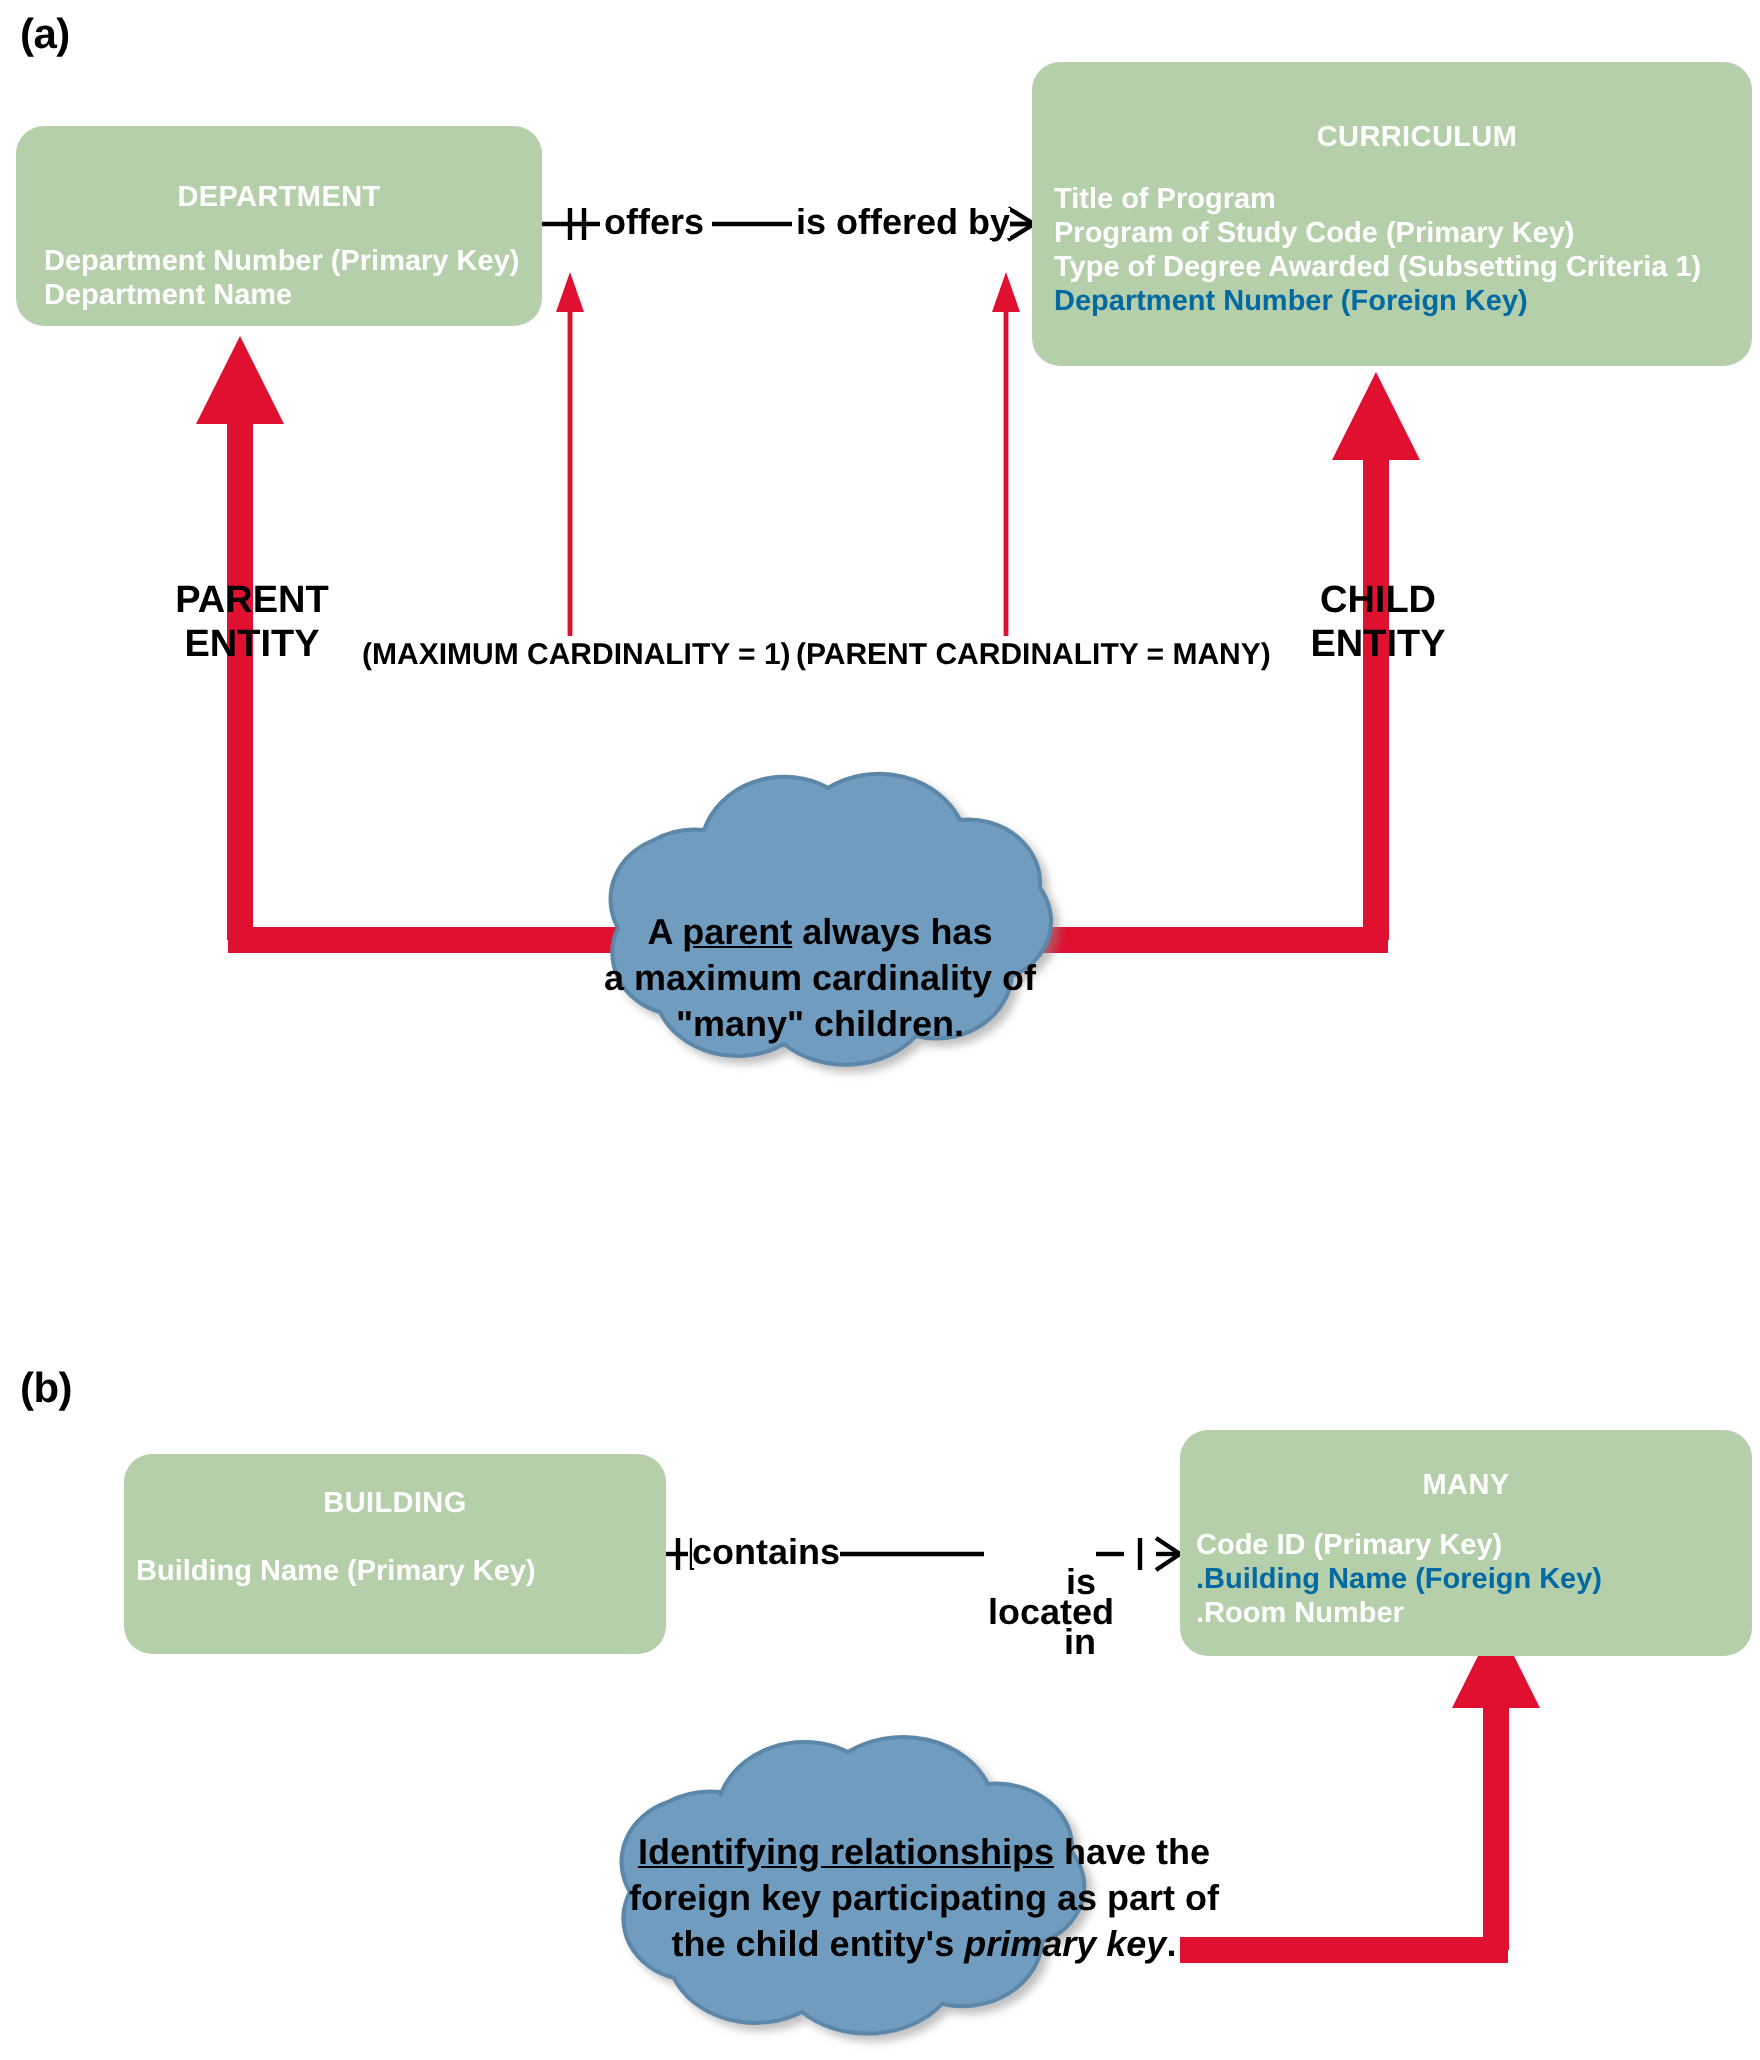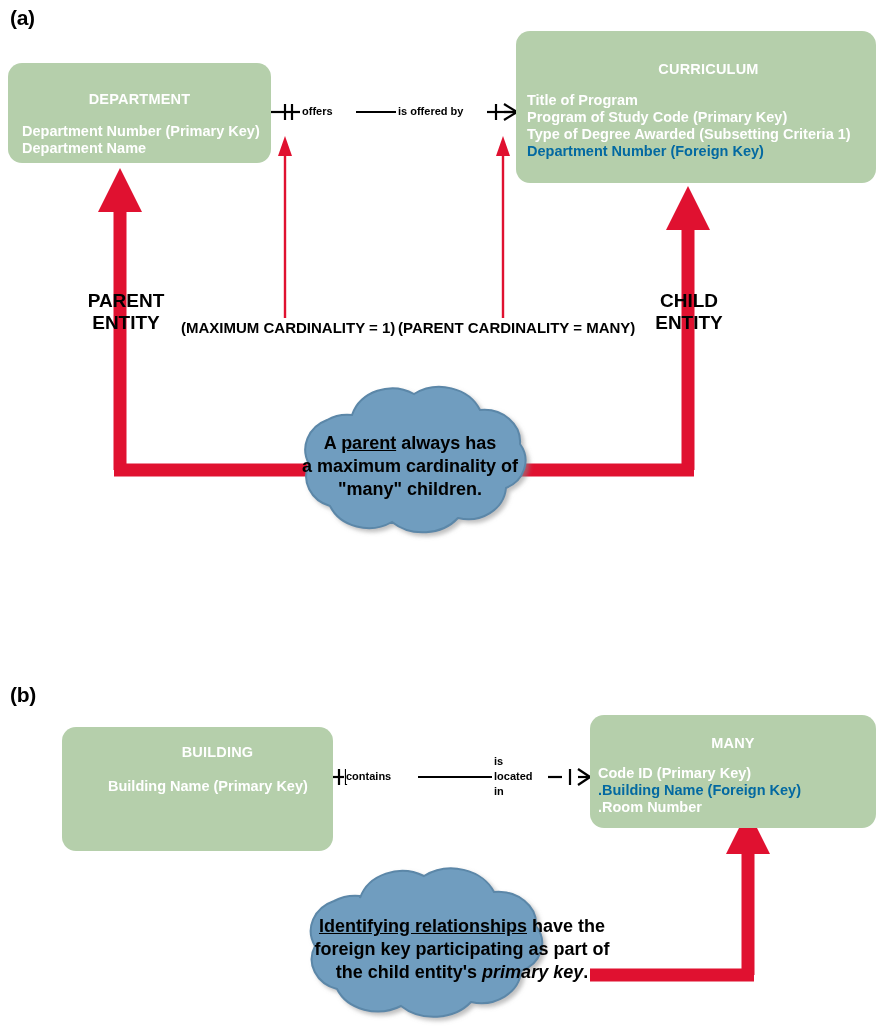--- a/index.html
+++ b/index.html
@@ -55,26 +55,26 @@
     font-size: 14.5px;
     line-height: 17px;
     white-space: nowrap;
   }
   .attr-fk {
     color: #0369a1;
   }
   
   .rel-label {
     position: absolute;
-    font-size: 11px;
+    font-size: 18px;
     font-weight: bold;
     color: #000;
     background: #ffffff;
     white-space: nowrap;
-    text-align: left;
+    text-align: right;
     line-height: 15px;
   }
   
   .big-note {
     position: absolute;
     font-size: 19px;
     font-weight: bold;
     color: #000;
     text-align: center;
     line-height: 22px;
@@ -232,46 +232,46 @@
     <div>ENTITY</div>
   </div>
   <div class="big-note" style="left:646px; top:290px; width:86px;">
     <div>CHILD</div>
     <div>ENTITY</div>
   </div>
 
   <div class="card-note" style="left:181px; top:319px;">(MAXIMUM CARDINALITY = 1)</div>
   <div class="card-note" style="left:398px; top:319px;">(PARENT CARDINALITY = MANY)</div>
 
-  <div class="cloud-text" style="left:280px; top:432px; width:260px;text-align:center;">
+  <div class="cloud-text" style="left:280px; top:455px; width:260px;text-align:center;">
     <div><span>A </span><span class="u">parent</span><span> always has</span></div>
     <div>a maximum cardinality of</div>
     <div>"many" children.</div>
   </div>
 
   <div class="panel-label" style="left:10px; top:683px;">(b)</div>
 
-  <div class="entity" style="left:62px; top:727px; width:271px; height:124px;padding-left:40px;">
+  <div class="entity" style="left:62px; top:727px; width:271px; height:100px;">
     <div class="entity-title" style="margin-top:17px;">BUILDING</div>
     <div class="entity-attrs" style="margin-top:18px; margin-left:6px;">
       <div>Building Name (Primary Key)</div>
     </div>
   </div>
 
   <div class="entity" style="left:590px; top:715px; width:286px; height:113px;">
     <div class="entity-title" style="margin-top:20px;">MANY</div>
     <div class="entity-attrs" style="margin-top:14px; margin-left:8px;">
       <div>Code ID (Primary Key)</div>
       <div class="attr-fk">.Building Name (Foreign Key)</div>
       <div>.Room Number</div>
     </div>
   </div>
 
   <div class="rel-label" style="left:346px; top:769px;">contains</div>
-  <div class="rel-label" style="left:494px; top:754px; width:54px;">
+  <div class="rel-label" style="left:494px; top:784px; width:54px;">
     <div>is</div>
     <div>located</div>
     <div>in</div>
   </div>
 
   <div class="cloud-text" style="left:292px; top:915px; width:340px;">
     <div><span class="u">Identifying relationships</span><span> have the</span></div>
     <div>foreign key participating as part of</div>
     <div><span>the child entity's </span><span class="it">primary key</span><span>.</span></div>
   </div>

